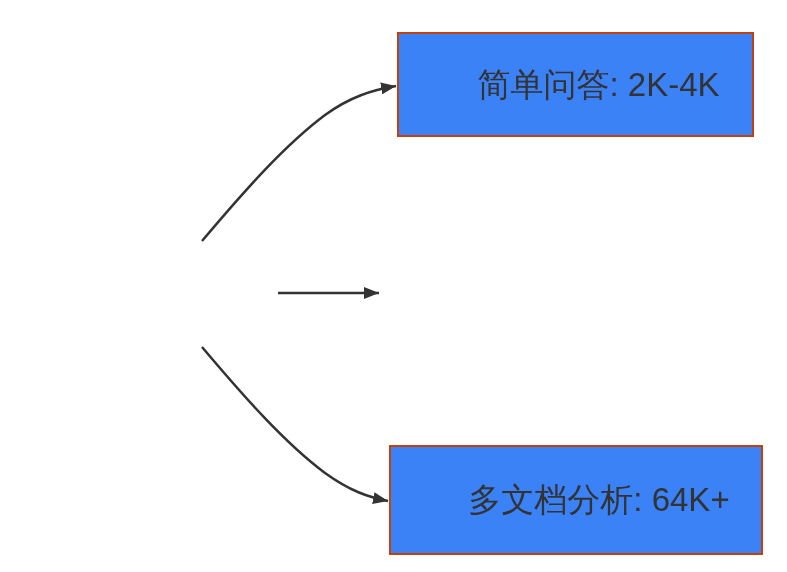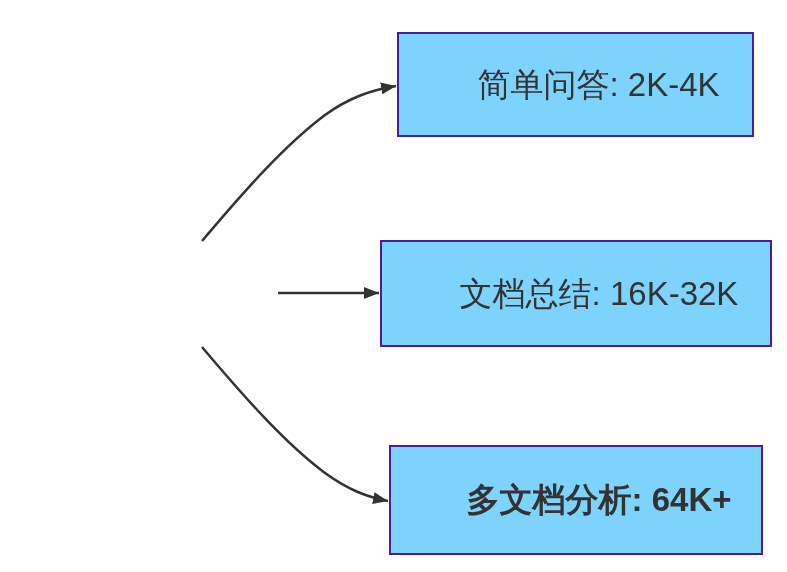--- a/index.html
+++ b/index.html
@@ -23,36 +23,36 @@
     height: 572px;
   }
   .edges path.edge {
     fill: none;
     stroke: #333333;
     stroke-width: 2.5px;
   }
   .node {
     position: absolute;
     box-sizing: border-box;
-    background: #7dd3fc;
-    border: 2px solid #4c1d95;
+    background: #3b82f6;
+    border: 2px solid #c2410c;
     display: flex;
     align-items: center;
     justify-content: center;
     color: #333333;
     font-size: 33px;
     line-height: 1.2;
     text-align: center;
     white-space: nowrap;
     padding-left: 46px;
   }
   .node-root   { left: 32px;  top: 241px; width: 246px; height: 106px; }
   .node-b0     { left: 397px; top: 32px;  width: 357px; height: 105px; }
   .node-b1     { left: 380px; top: 240px; width: 392px; height: 107px; }
-  .node-b2     { left: 389px; top: 445px; width: 374px; height: 110px; font-weight: bold; }
+  .node-b2     { left: 389px; top: 445px; width: 374px; height: 110px; }
 </style>
 </head>
 <body>
 
 <div class="canvas">
 
   <svg class="edges" viewBox="0 0 787 572" xmlns="http://www.w3.org/2000/svg">
     <defs>
       <marker id="arrowhead" markerUnits="userSpaceOnUse" markerWidth="15" markerHeight="12" viewBox="0 0 15 12" refX="15" refY="6" orient="auto">
         <path d="M0,0 L15,6 L0,12 Z" fill="#333333"></path>
@@ -61,21 +61,18 @@
     <path class="edge" d="M202,241 C245,190 285,145 325,115 C350,97 372,90 396,86" marker-end="url(#arrowhead)"></path>
     <path class="edge" d="M278,293 L379,293" marker-end="url(#arrowhead)"></path>
     <path class="edge" d="M202,347 C245,398 285,443 325,473 C350,491 368,497 388,501" marker-end="url(#arrowhead)"></path>
   </svg>
 
 
   <div class="node node-b0">
     <span>简单问答: 2K-4K</span>
   </div>
 
-  <div class="node node-b1">
-    <span>文档总结: 16K-32K</span>
-  </div>
 
   <div class="node node-b2">
     <span>多文档分析: 64K+</span>
   </div>
 
 </div>
 
 </body></html>

